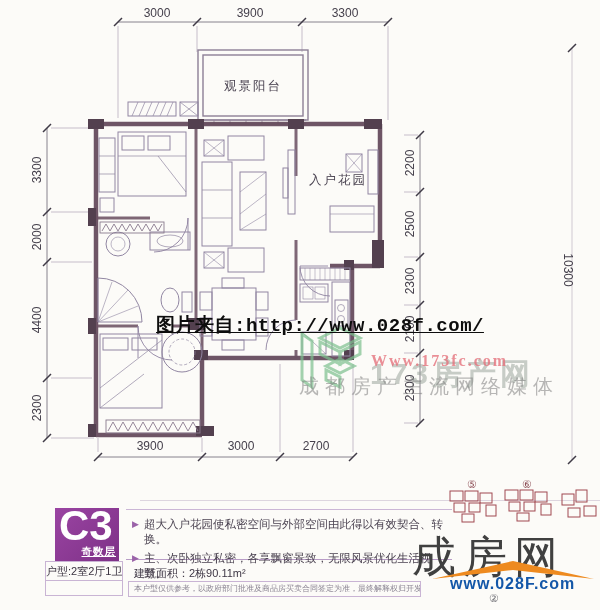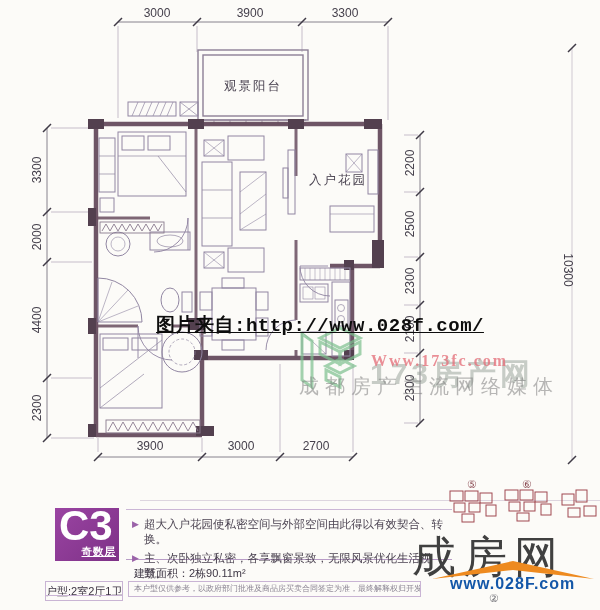--- a/index.html
+++ b/index.html
@@ -18,21 +18,21 @@
   .wm-tagline{position:absolute;left:299px;top:373px;font-size:20px;color:rgba(125,125,125,0.55);
               letter-spacing:6px;white-space:nowrap;font-family:Liberation Serif, serif;}
   .wm-icon{position:absolute;left:298px;top:324px;}
   
   .banner-topline{position:absolute;left:140px;top:500px;width:460px;height:1px;background:#ddd5df;}
   .c3-box{position:absolute;left:55px;top:508px;width:64px;height:53px;
           background:linear-gradient(135deg,#9a44a2,#7e3187);}
   .c3-code{position:absolute;left:4px;top:-6px;font-size:42px;font-weight:bold;color:#fff;letter-spacing:0px;}
   .c3-floor{position:absolute;right:3px;bottom:2px;font-size:10.5px;font-weight:bold;color:#fff;letter-spacing:1px;text-decoration:underline;}
   .unit-row{position:absolute;left:45px;top:561px;width:76px;height:18px;border:1px solid #c9b4d4;
-            font-size:11px;color:#3a3340;text-align:center;line-height:18px;white-space:nowrap;margin-top:20px;}
+            font-size:11px;color:#3a3340;text-align:center;line-height:18px;white-space:nowrap;}
   .empty-row{position:absolute;left:45px;top:581px;width:76px;height:14px;border:1px solid #c9b4d4;border-top:none;}
   .features{position:absolute;left:126px;top:509px;width:326px;height:51px;border-top:1px solid #cbb6d6;
             border-bottom:1px solid #b89cc6;padding-top:5px;box-sizing:border-box;}
   .feature-line{display:flex;align-items:flex-start;margin:2px 0 4px 6px;font-size:11.5px;color:#4c4452;line-height:15px;}
   .feature-arrow{color:#9a62a8;font-size:9px;margin-right:5px;line-height:15px;}
   .area-line{position:absolute;left:134px;top:566px;font-size:11px;color:#3d3644;white-space:nowrap;}
   .disclaimer-box{position:absolute;left:128px;top:581px;width:286px;height:14px;border:1px solid #c9b4d4;
                   font-size:8px;color:#8b8593;line-height:13px;padding-left:5px;white-space:nowrap;overflow:hidden;}
   
   .keyplan{position:absolute;left:440px;top:476px;}

